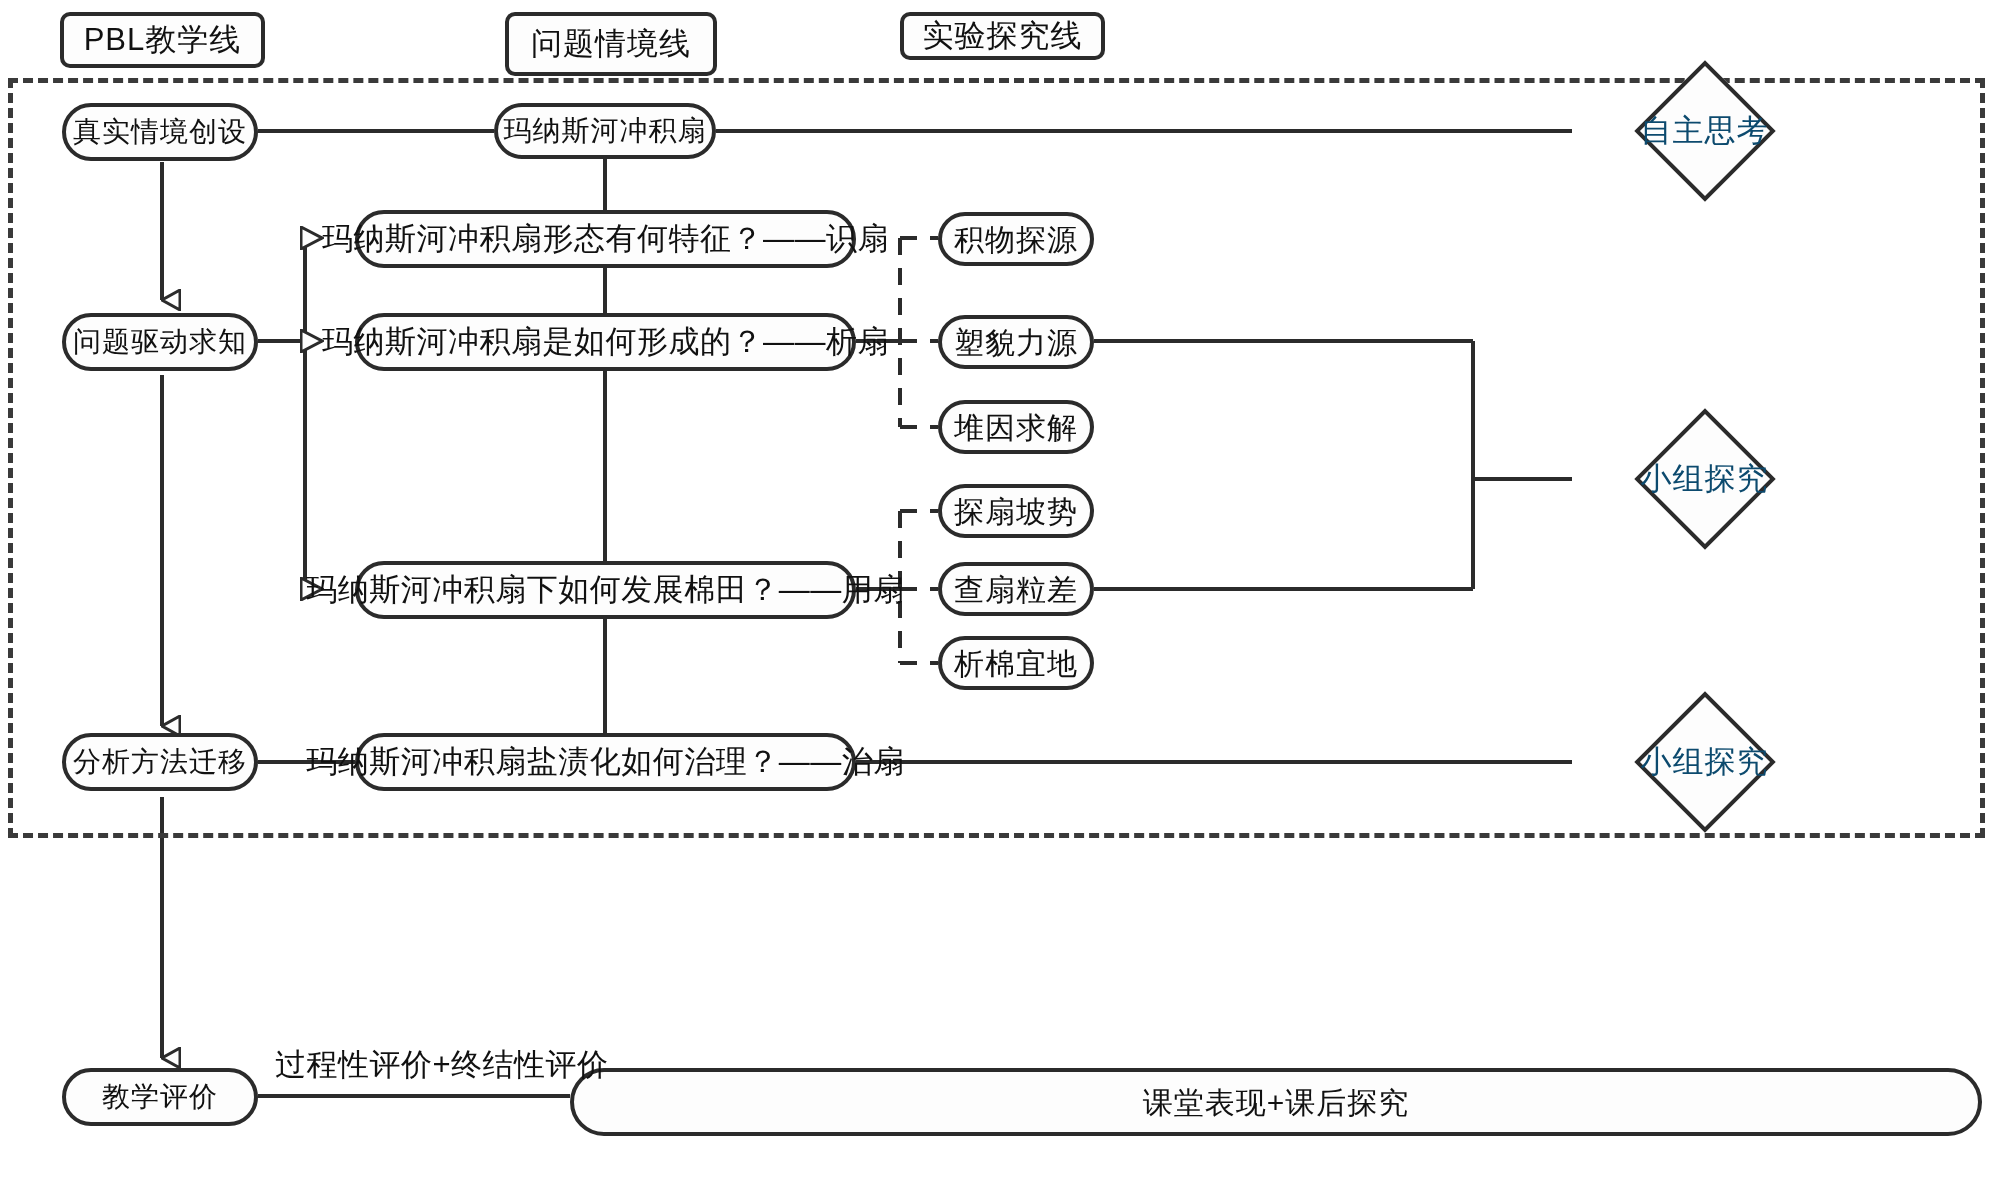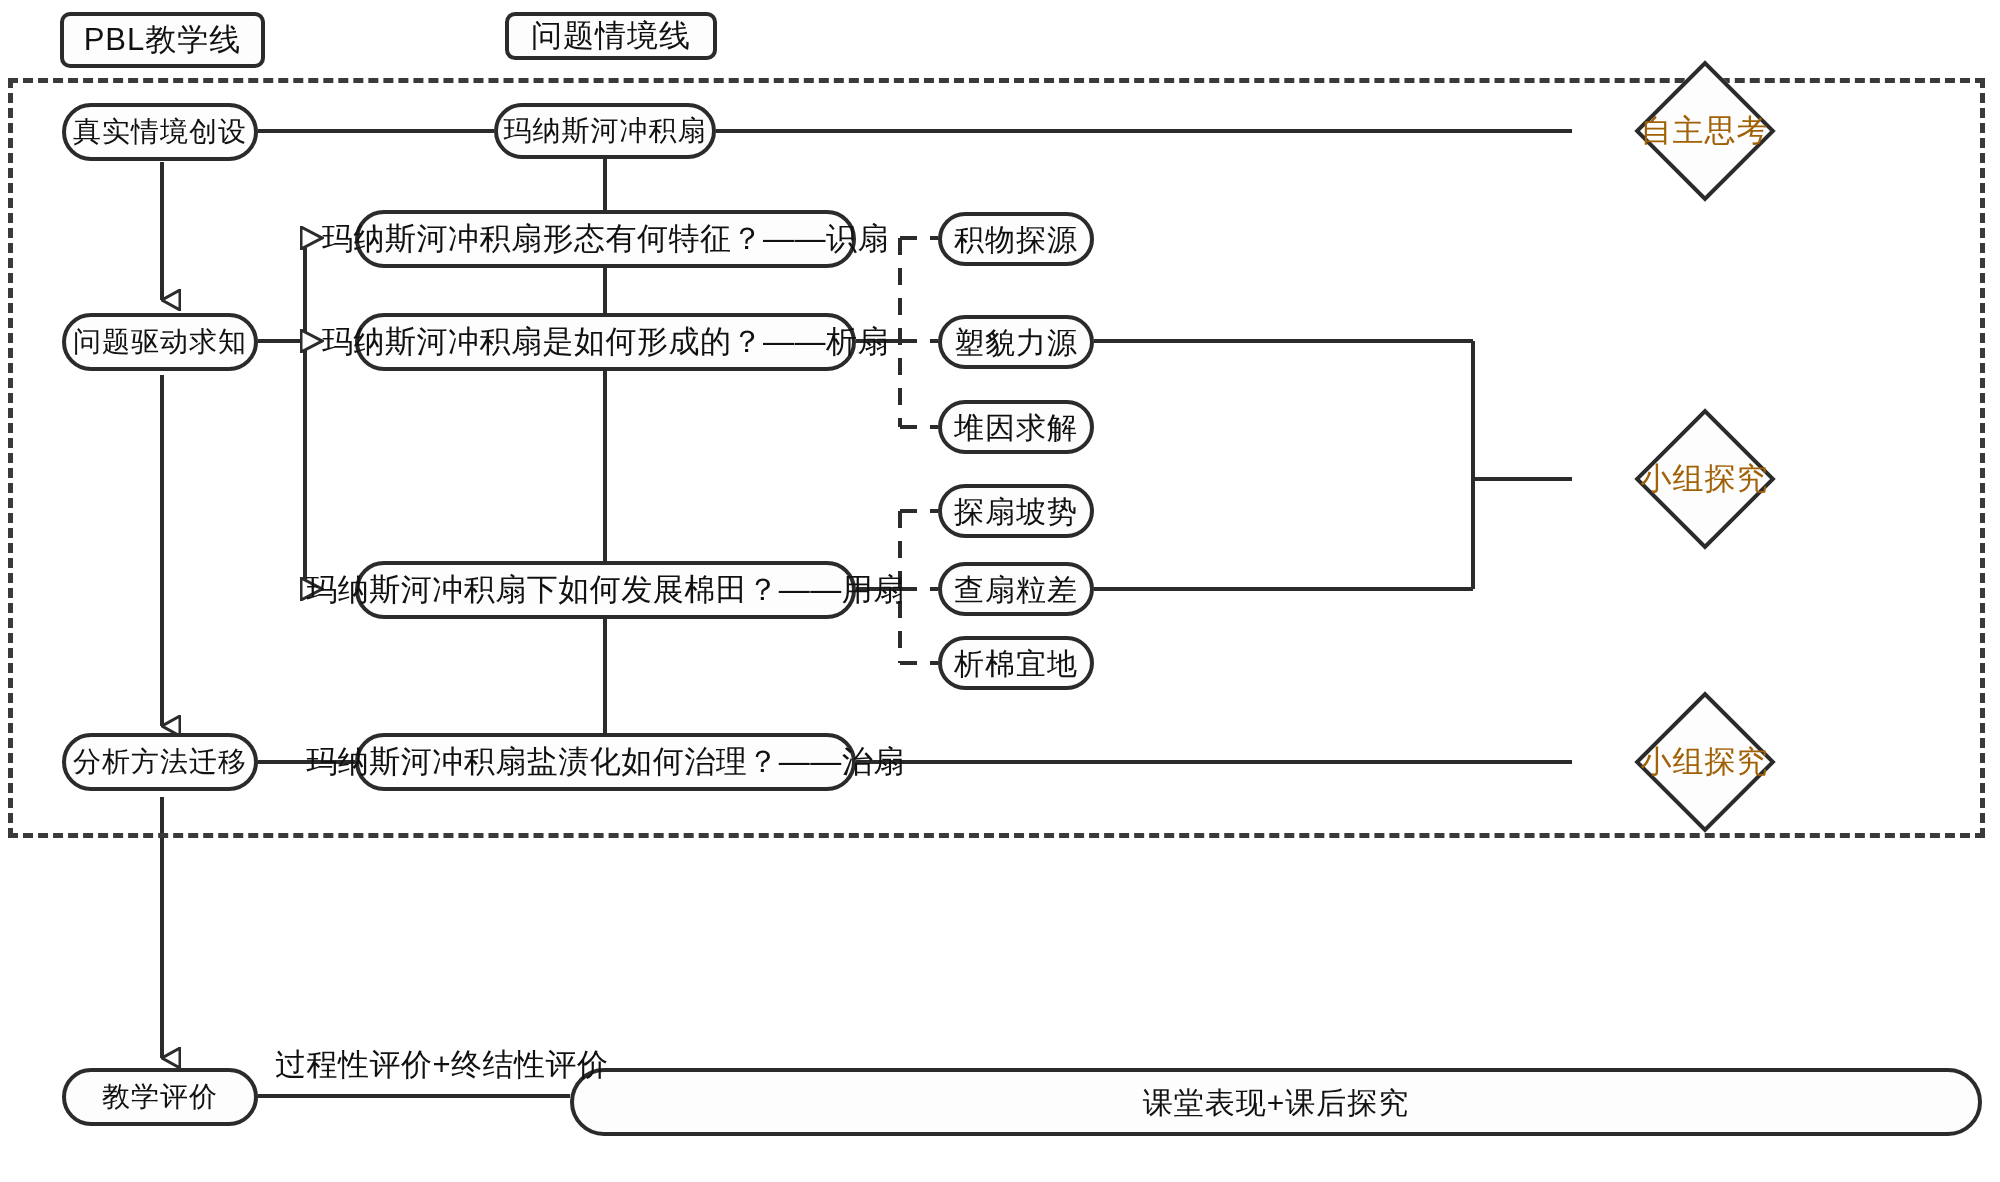--- a/index.html
+++ b/index.html
@@ -74,21 +74,21 @@
     left: 50%;
     top: 50%;
     background: #fdfdfd;
     border: 4px solid #2b2b2b;
     transform: translate(-50%, -50%) rotate(45deg);
   }
   .diamond .dlabel {
     position: relative;
     z-index: 2;
     font-size: 31px;
-    color: #a16207;
+    color: #0c4a6e;
     white-space: nowrap;
     letter-spacing: 1px;
   }
   
   .dashed-region {
     position: absolute;
     box-sizing: border-box;
     border: 5px dashed #3a3a3a;
     background: transparent;
     z-index: 1;
@@ -162,22 +162,23 @@
 
       <line x1="900" y1="511" x2="900" y2="663"></line>
       <line x1="900" y1="511" x2="938" y2="511"></line>
       <line x1="900" y1="589" x2="938" y2="589"></line>
       <line x1="900" y1="663" x2="938" y2="663"></line>
     </g>
   </svg>
 
   <div class="node hdr" style="left:60px; top:12px; width:205px; height:56px;">PBL教学线</div>
 
-  <div class="node hdr" style="left:505px; top:12px; width:212px; height:48px;">问题情境线</div>
-
+  <div class="node hdr" style="left:505px; top:12px; width:212px; height:64px;">问题情境线</div>
+
+  <div class="node hdr" style="left:900px; top:12px; width:205px; height:48px;">实验探究线</div>
 
   <div class="node pill" style="left:62px; top:103px; width:196px; height:58px;">真实情境创设</div>
 
   <div class="node pill" style="left:62px; top:313px; width:196px; height:58px;">问题驱动求知</div>
 
   <div class="node pill" style="left:62px; top:733px; width:196px; height:58px;">分析方法迁移</div>
 
   <div class="node pill" style="left:62px; top:1068px; width:196px; height:58px;">教学评价</div>
 
   <div class="node pill" style="left:494px; top:103px; width:222px; height:56px;">玛纳斯河冲积扇</div>

